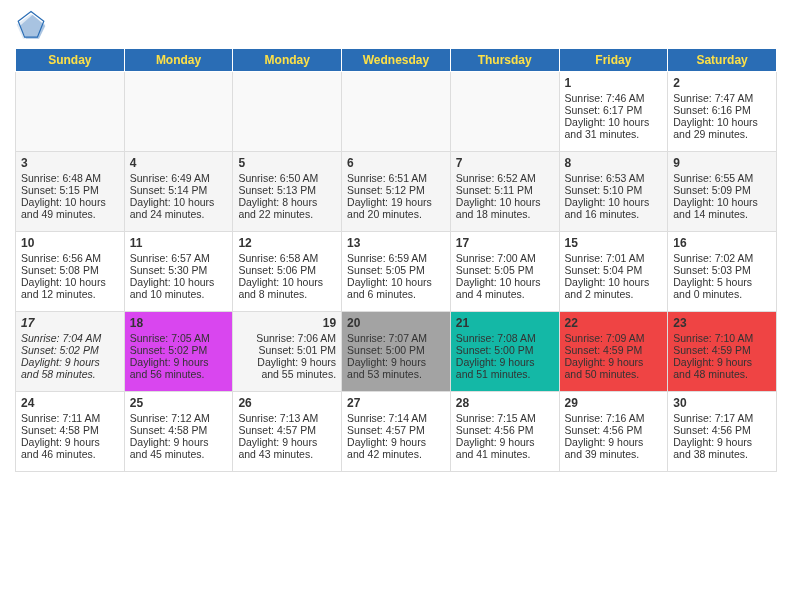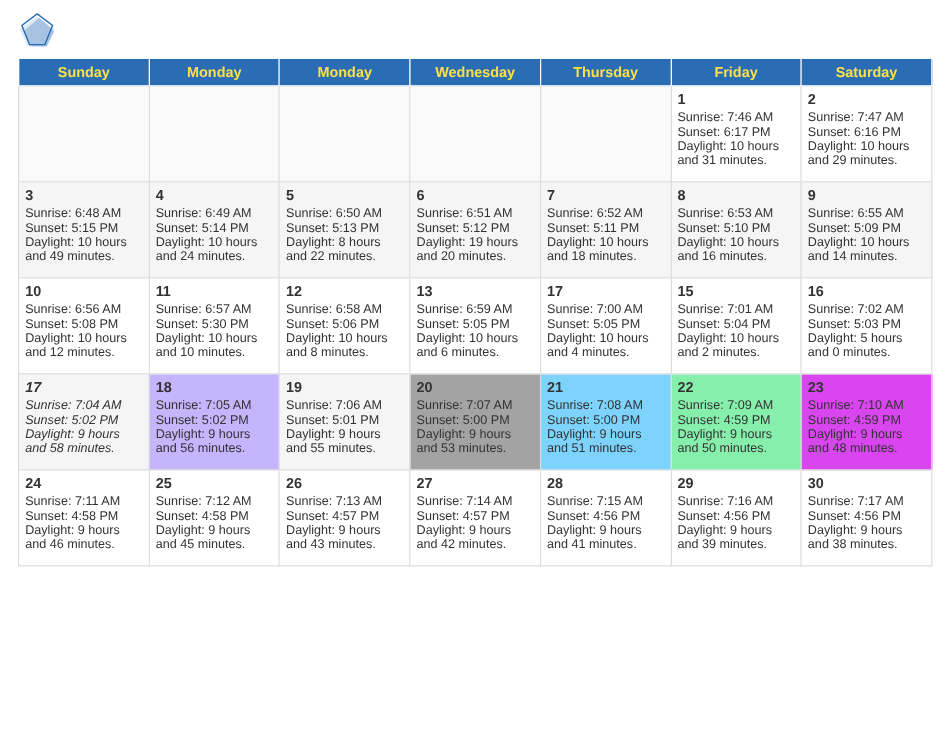--- a/index.html
+++ b/index.html
@@ -228,51 +228,51 @@
           <div>Daylight: 5 hours and 0 minutes.</div>
         </td>
       </tr>
       <tr>
         <td style="background: rgb(245, 245, 245); font-style: italic;">
           <span class="day-num">17</span>
           <div>Sunrise: 7:04 AM</div>
           <div>Sunset: 5:02 PM</div>
           <div>Daylight: 9 hours and 58 minutes.</div>
         </td>
-        <td style="background: #c4b5fd;">
+        <td style="background: #d946ef;">
           <span class="day-num">18</span>
           <div>Sunrise: 7:05 AM</div>
           <div>Sunset: 5:02 PM</div>
           <div>Daylight: 9 hours and 56 minutes.</div>
         </td>
-        <td style="background: rgb(245, 245, 245);">
+        <td style="background: rgb(245, 245, 245); text-align: right;">
           <span class="day-num">19</span>
           <div>Sunrise: 7:06 AM</div>
           <div>Sunset: 5:01 PM</div>
           <div>Daylight: 9 hours and 55 minutes.</div>
         </td>
         <td style="background: #a3a3a3;">
           <span class="day-num">20</span>
           <div>Sunrise: 7:07 AM</div>
           <div>Sunset: 5:00 PM</div>
           <div>Daylight: 9 hours and 53 minutes.</div>
         </td>
-        <td style="background: #7dd3fc;">
+        <td style="background: #14b8a6;">
           <span class="day-num">21</span>
           <div>Sunrise: 7:08 AM</div>
           <div>Sunset: 5:00 PM</div>
           <div>Daylight: 9 hours and 51 minutes.</div>
         </td>
-        <td style="background: #86efac;">
+        <td style="background: #ef4444;">
           <span class="day-num">22</span>
           <div>Sunrise: 7:09 AM</div>
           <div>Sunset: 4:59 PM</div>
           <div>Daylight: 9 hours and 50 minutes.</div>
         </td>
-        <td style="background: #d946ef;">
+        <td style="background: #ef4444;">
           <span class="day-num">23</span>
           <div>Sunrise: 7:10 AM</div>
           <div>Sunset: 4:59 PM</div>
           <div>Daylight: 9 hours and 48 minutes.</div>
         </td>
       </tr>
       <tr>
         <td>
           <span class="day-num">24</span>
           <div>Sunrise: 7:11 AM</div>

